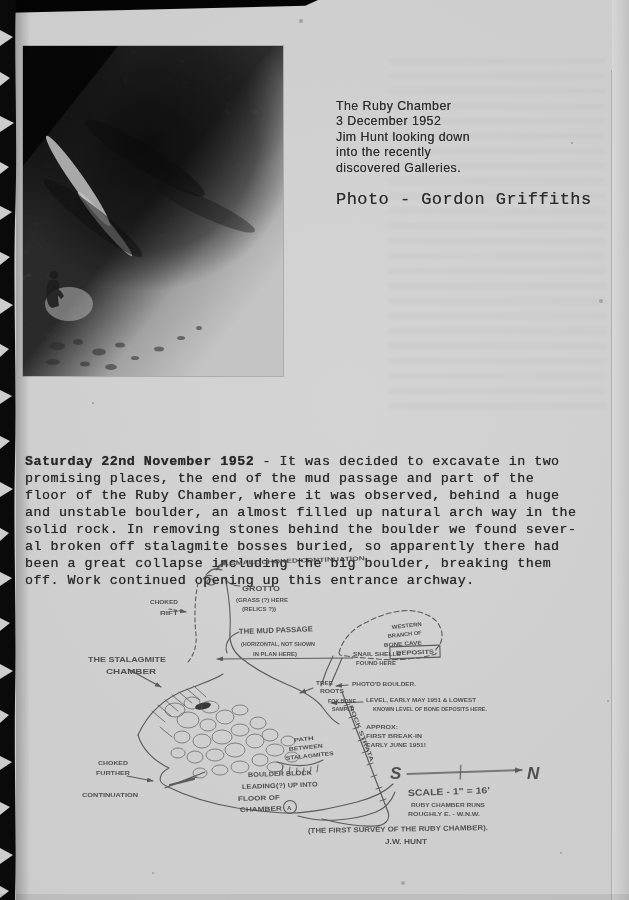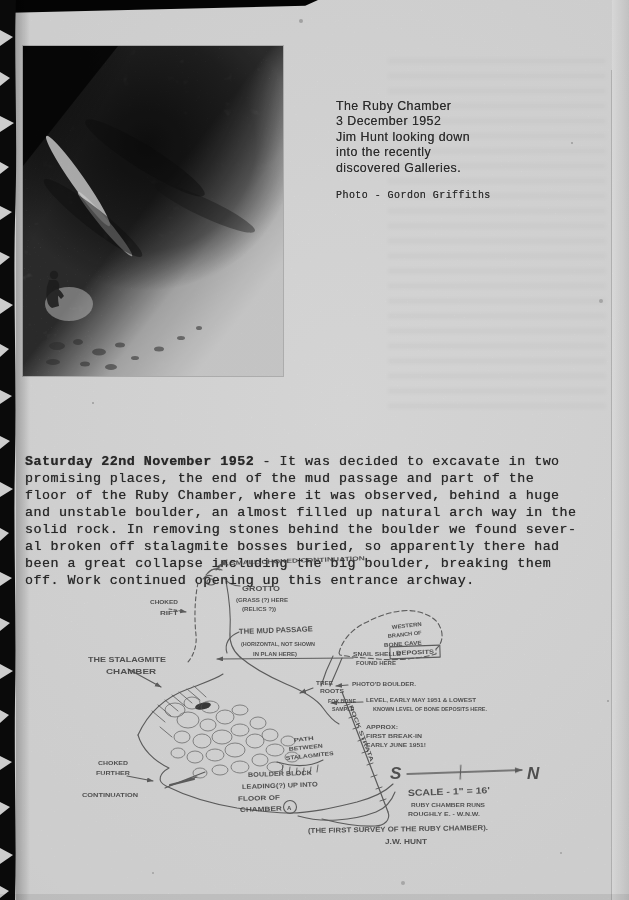--- a/index.html
+++ b/index.html
@@ -36,21 +36,21 @@
       linear-gradient(118deg, rgba(0,0,0,.78) 0%, rgba(0,0,0,.35) 13%, rgba(0,0,0,0) 26%),
       radial-gradient(75% 58% at 48% 30%, rgba(6,6,6,.78), rgba(18,18,18,.5) 55%, rgba(40,40,40,0) 76%),
       linear-gradient(128deg, rgba(210,210,210,0) 48%, rgba(205,205,205,.78) 66%, rgba(213,213,213,.96) 83%);}
   
   .caption{position:absolute;left:336px;top:99px;color:#2e2e2e;
     font-family:Liberation Sans, sans-serif;
     font-size:12.4px;line-height:15.4px;letter-spacing:.45px;white-space:pre-line;
     text-shadow:0 0 .6px rgba(70,70,70,.8);}
   .credit{position:absolute;left:336px;top:190px;color:#2e2e2e;
     font-family:"Liberation Mono","DejaVu Sans Mono",monospace;
-    font-size:10px;letter-spacing:.45px;text-shadow:0 0 .6px rgba(70,70,70,.8);}
+    font-size:17px;letter-spacing:.45px;text-shadow:0 0 .6px rgba(70,70,70,.8);}
   
   .journal{position:absolute;left:25px;top:440px;width:592px;color:#2c2c2c;
     font-family:"Liberation Mono","DejaVu Sans Mono",monospace;
     font-size:13.4px;line-height:17px;letter-spacing:.45px;white-space:pre-line;
     text-shadow:0 0 .7px rgba(60,60,60,.9);}
   .journal b{font-weight:700;}
   
   .map{position:absolute;left:70px;top:545px;width:500px;height:310px;}
   .map text{fill:#424242;font-family:"Liberation Sans",sans-serif;font-weight:700;opacity:.88;}
   .s5{font-size:5px;}.s55{font-size:5.5px;}.s6{font-size:6px;}.s65{font-size:6.5px;}

